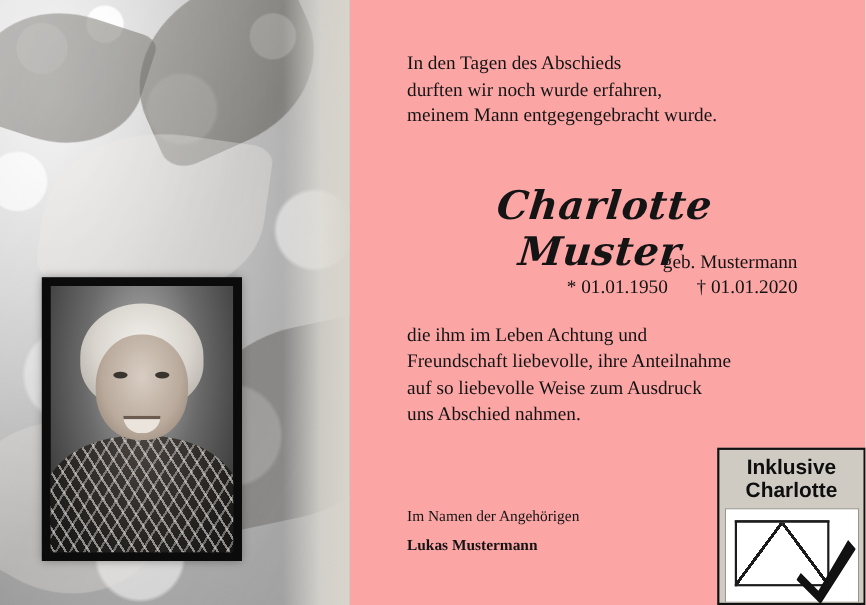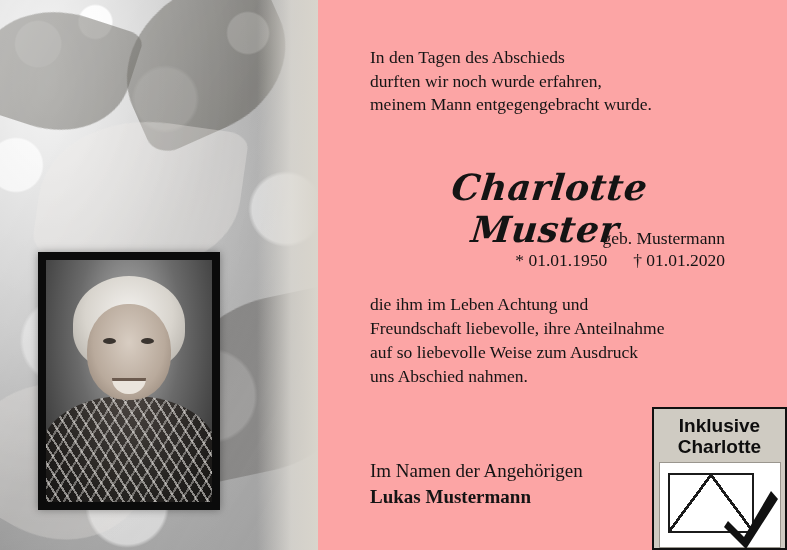--- a/index.html
+++ b/index.html
@@ -207,21 +207,21 @@
     line-height: 24px;
   }
   .thanks b { font-weight: bold; }
   .thanks div { white-space: nowrap; }
 
   .closing {
     position: absolute;
     top: 458px;
     left: 0;
     width: 400px;
-    font-size: 19px;
+    font-size: 14px;
     line-height: 26px;
   }
   .closing .signer { font-weight: bold; }
 
   
   .badge {
     position: absolute;
     right: 0;
     bottom: 0;
     width: 135px;

